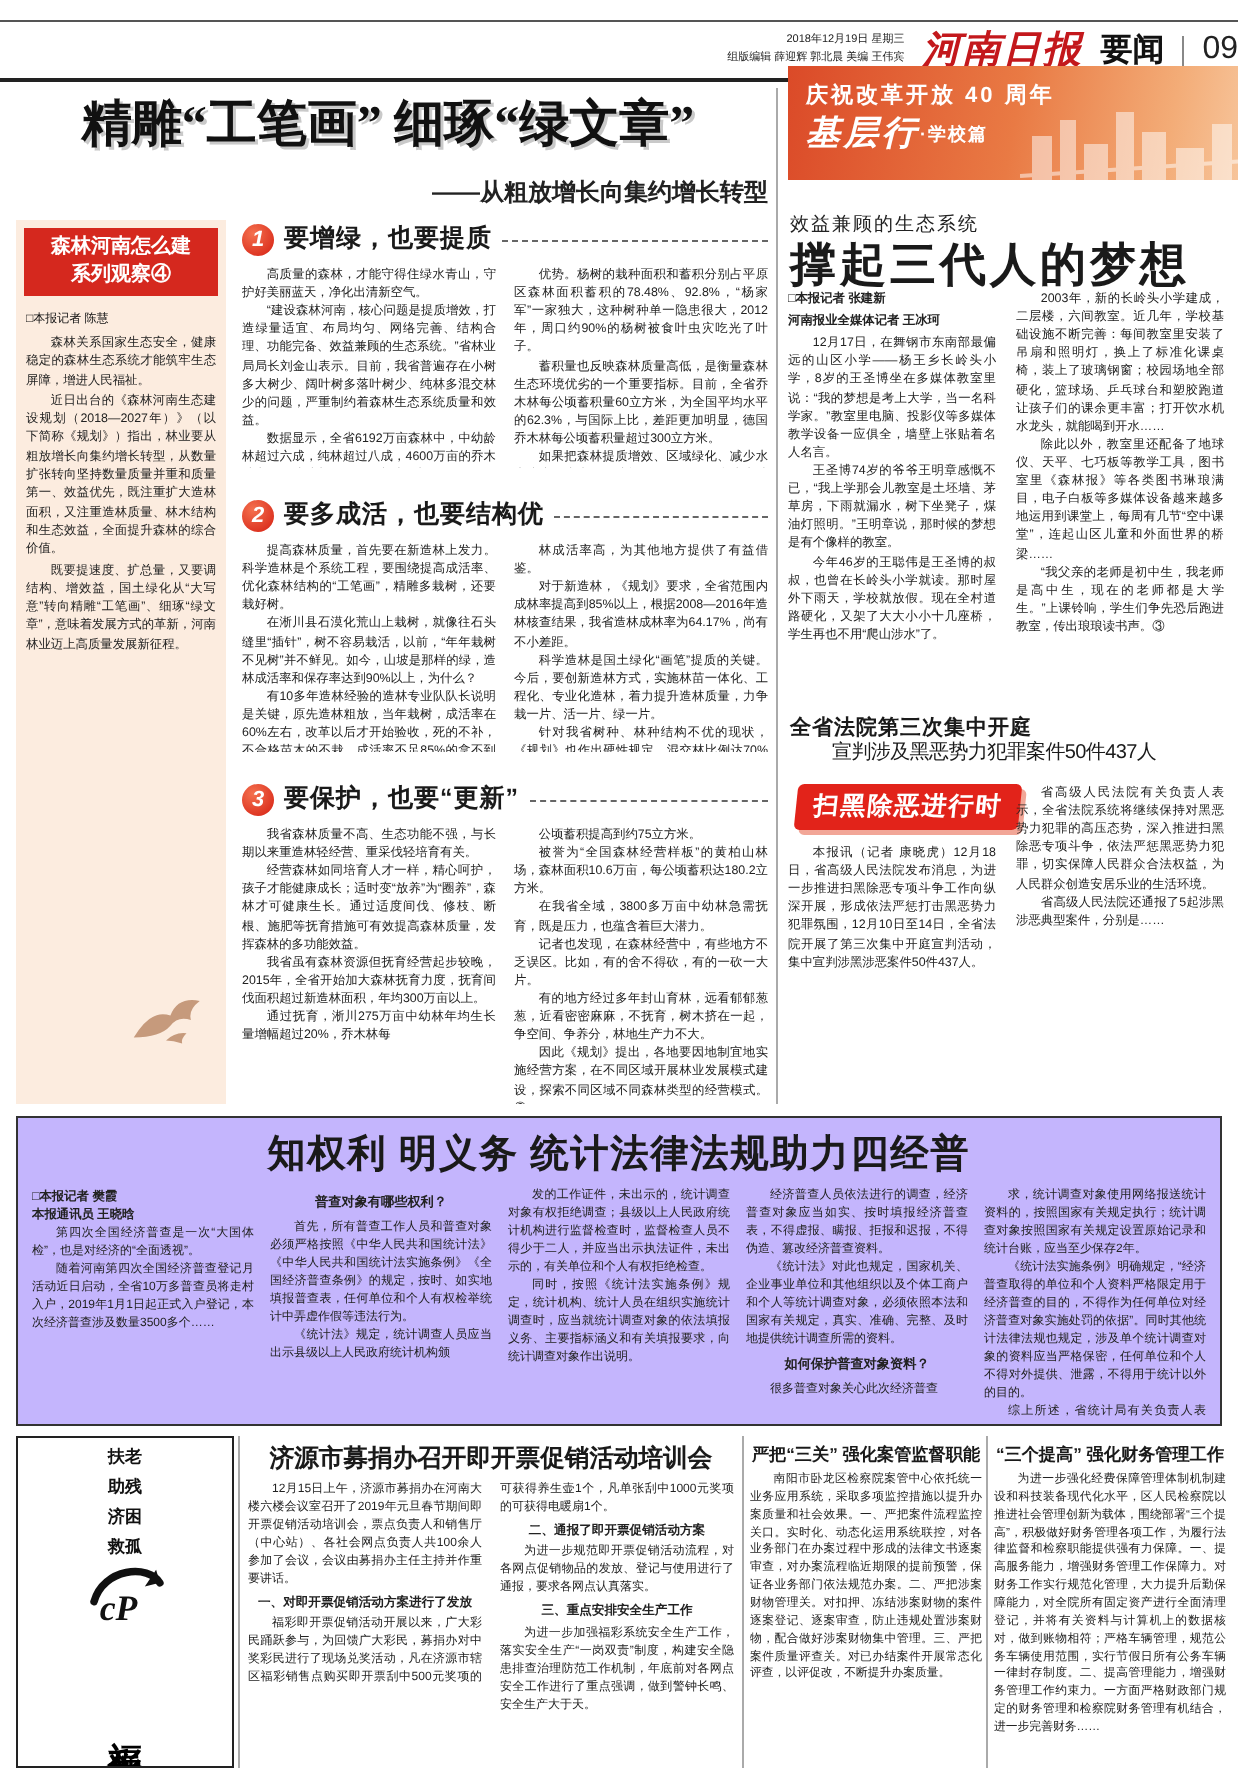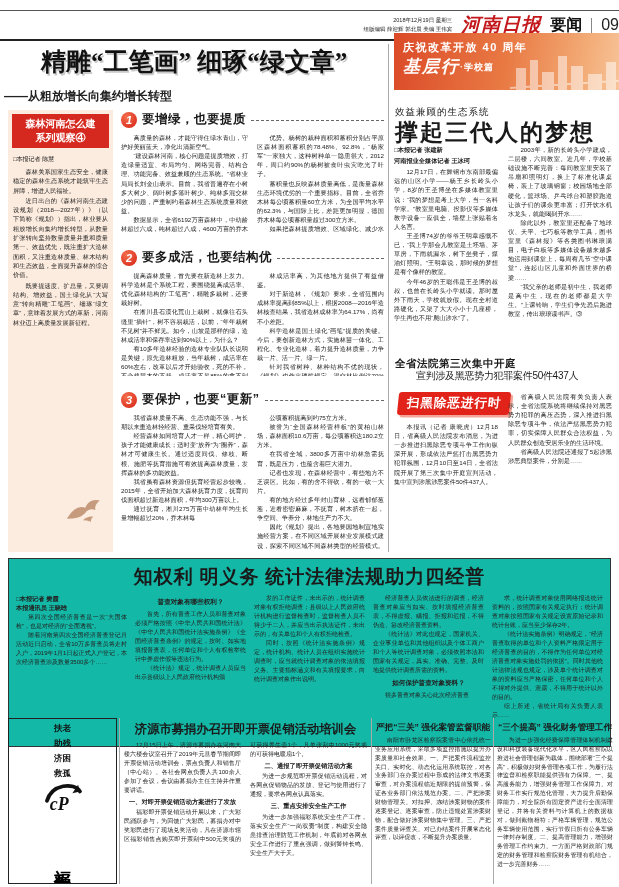--- a/index.html
+++ b/index.html
@@ -12,21 +12,21 @@
   .header{position:absolute;left:0;top:13px;width:619px;height:24px;display:flex;align-items:center;justify-content:flex-end;gap:9px}
   .hdr-meta{text-align:right;font-size:5.5px;line-height:1.6;color:#222}
   .masthead{font-family:"Liberation Serif",serif;font-weight:bold;font-style:italic;font-size:19px;color:#c3181c;letter-spacing:1px}
   .section-name{font-size:16px;font-weight:bold;color:#111}
   .hdr-div{width:1px;height:15px;background:#888}
   .page-no{font-size:16px;color:#222}
   .headline-rule{position:absolute;left:0;top:39px;width:619px;border-top:2px solid #222}
 
   
   .main-headline{position:absolute;left:4px;top:45px;width:380px;text-align:center;font-family:Liberation Serif, serif;font-weight:bold;font-size:25px;color:#111;text-shadow:1.5px 1.5px 0 #c9c9c9;white-space:nowrap}
-  .main-subhead{position:absolute;left:4px;top:88px;width:380px;text-align:left;font-size:12px;font-weight:bold;color:#222}
+  .main-subhead{position:absolute;left:4px;top:88px;width:380px;text-align:right;font-size:12px;font-weight:bold;color:#222}
 
   .sidebar{position:absolute;left:8px;top:110px;width:105px;height:442px;background:#fcecdf}
   .series-box{margin:4px auto 0;width:97px;height:34px;background:#d5281e;color:#fff;font-weight:bold;font-size:10px;text-align:center;display:flex;flex-direction:column;justify-content:center;line-height:1.45}
   .sb-byline{font-size:6px;margin:7px 5px 3px;color:#111}
   .sb-body{font-size:6.2px;line-height:1.5;text-align:justify;margin:0 5px;color:#222;height:300px;overflow:hidden}
   .sb-body p{margin-bottom:1px}
   .bird{position:absolute;right:8px;bottom:26px;width:44px;height:32px}
 
   .sec-head{position:absolute;left:121px;width:263px;display:flex;align-items:center;gap:5px}
   .sec-num{width:16px;height:16px;border-radius:50%;background:radial-gradient(circle at 35% 30%,#f4704e,#d51f12);color:#fff;font-weight:bold;font-size:11px;font-style:italic;display:flex;align-items:center;justify-content:center;flex:none}
@@ -50,21 +50,21 @@
   .school-byline{font-size:6.2px;font-weight:bold;text-indent:0;margin-bottom:2px}
 
   .court-kicker{position:absolute;left:395px;top:357px;font-size:10.5px;font-weight:bold;letter-spacing:.5px}
   .court-headline{position:absolute;left:416px;top:369px;width:220px;font-size:10px;font-weight:normal;letter-spacing:-.3px;white-space:nowrap}
   .badge{position:absolute;left:398px;top:392px;width:112px;height:23px;background:#e2231a;color:#fff;font-weight:bold;font-size:12.5px;letter-spacing:1px;display:flex;align-items:center;justify-content:center;transform:skewX(-6deg);border-radius:3px;box-shadow:2.5px 2.5px 0 #f2a697}
   .court-col{font-size:6.2px;line-height:1.47;text-align:justify;color:#222;overflow:hidden;position:absolute;width:104px}
   .court-col1{left:394px;top:422px;height:130px}
   .court-col2{left:508px;top:392px;height:160px}
 
   
-  .census{position:absolute;left:8px;top:558px;width:603px;height:189px;border:1px solid #333;box-sizing:border-box;background:#14b8a6}
+  .census{position:absolute;left:8px;top:558px;width:603px;height:155px;border:1px solid #333;box-sizing:border-box;background:#c4b5fd}
   .census-headline{margin-top:5px;text-align:center;font-family:"Liberation Serif",serif;font-size:19px;font-weight:bold;letter-spacing:1px;white-space:nowrap}
   .census-cols{position:absolute;left:7px;right:7px;top:35px;bottom:4px;display:flex;gap:8px;overflow:hidden}
   .census-col{flex:1;font-size:6px;line-height:1.5;text-align:justify;color:#222}
   .census-byline{font-size:6.2px;font-weight:bold;text-indent:0}
   .census-sub{font-weight:bold;text-align:center;font-size:6.6px;margin:3px 0}
 
   
   .ad{position:absolute;left:8px;top:718px;width:109px;height:166px;border:1px solid #222;box-sizing:border-box;text-align:center;overflow:hidden}
   .ad-slogans{display:grid;grid-template-columns:1fr;font-size:8.5px;font-weight:bold;margin:4px 12px 1px;row-gap:3px;color:#111}
   .ad-logo{width:38px;height:32px;margin:1px auto 0}

